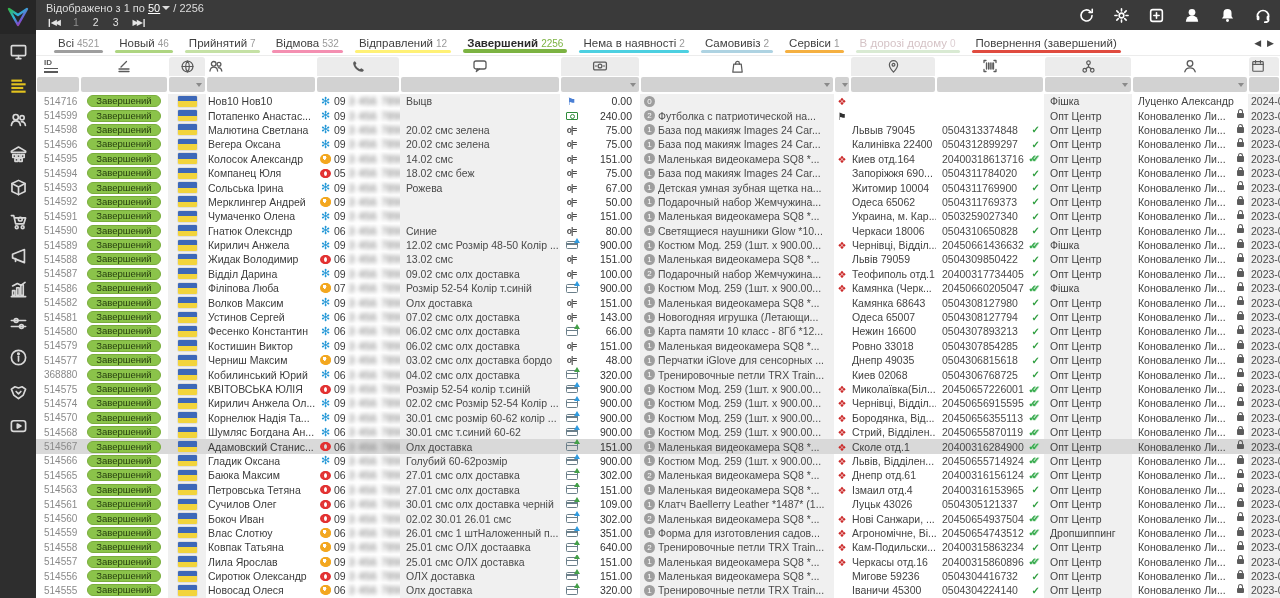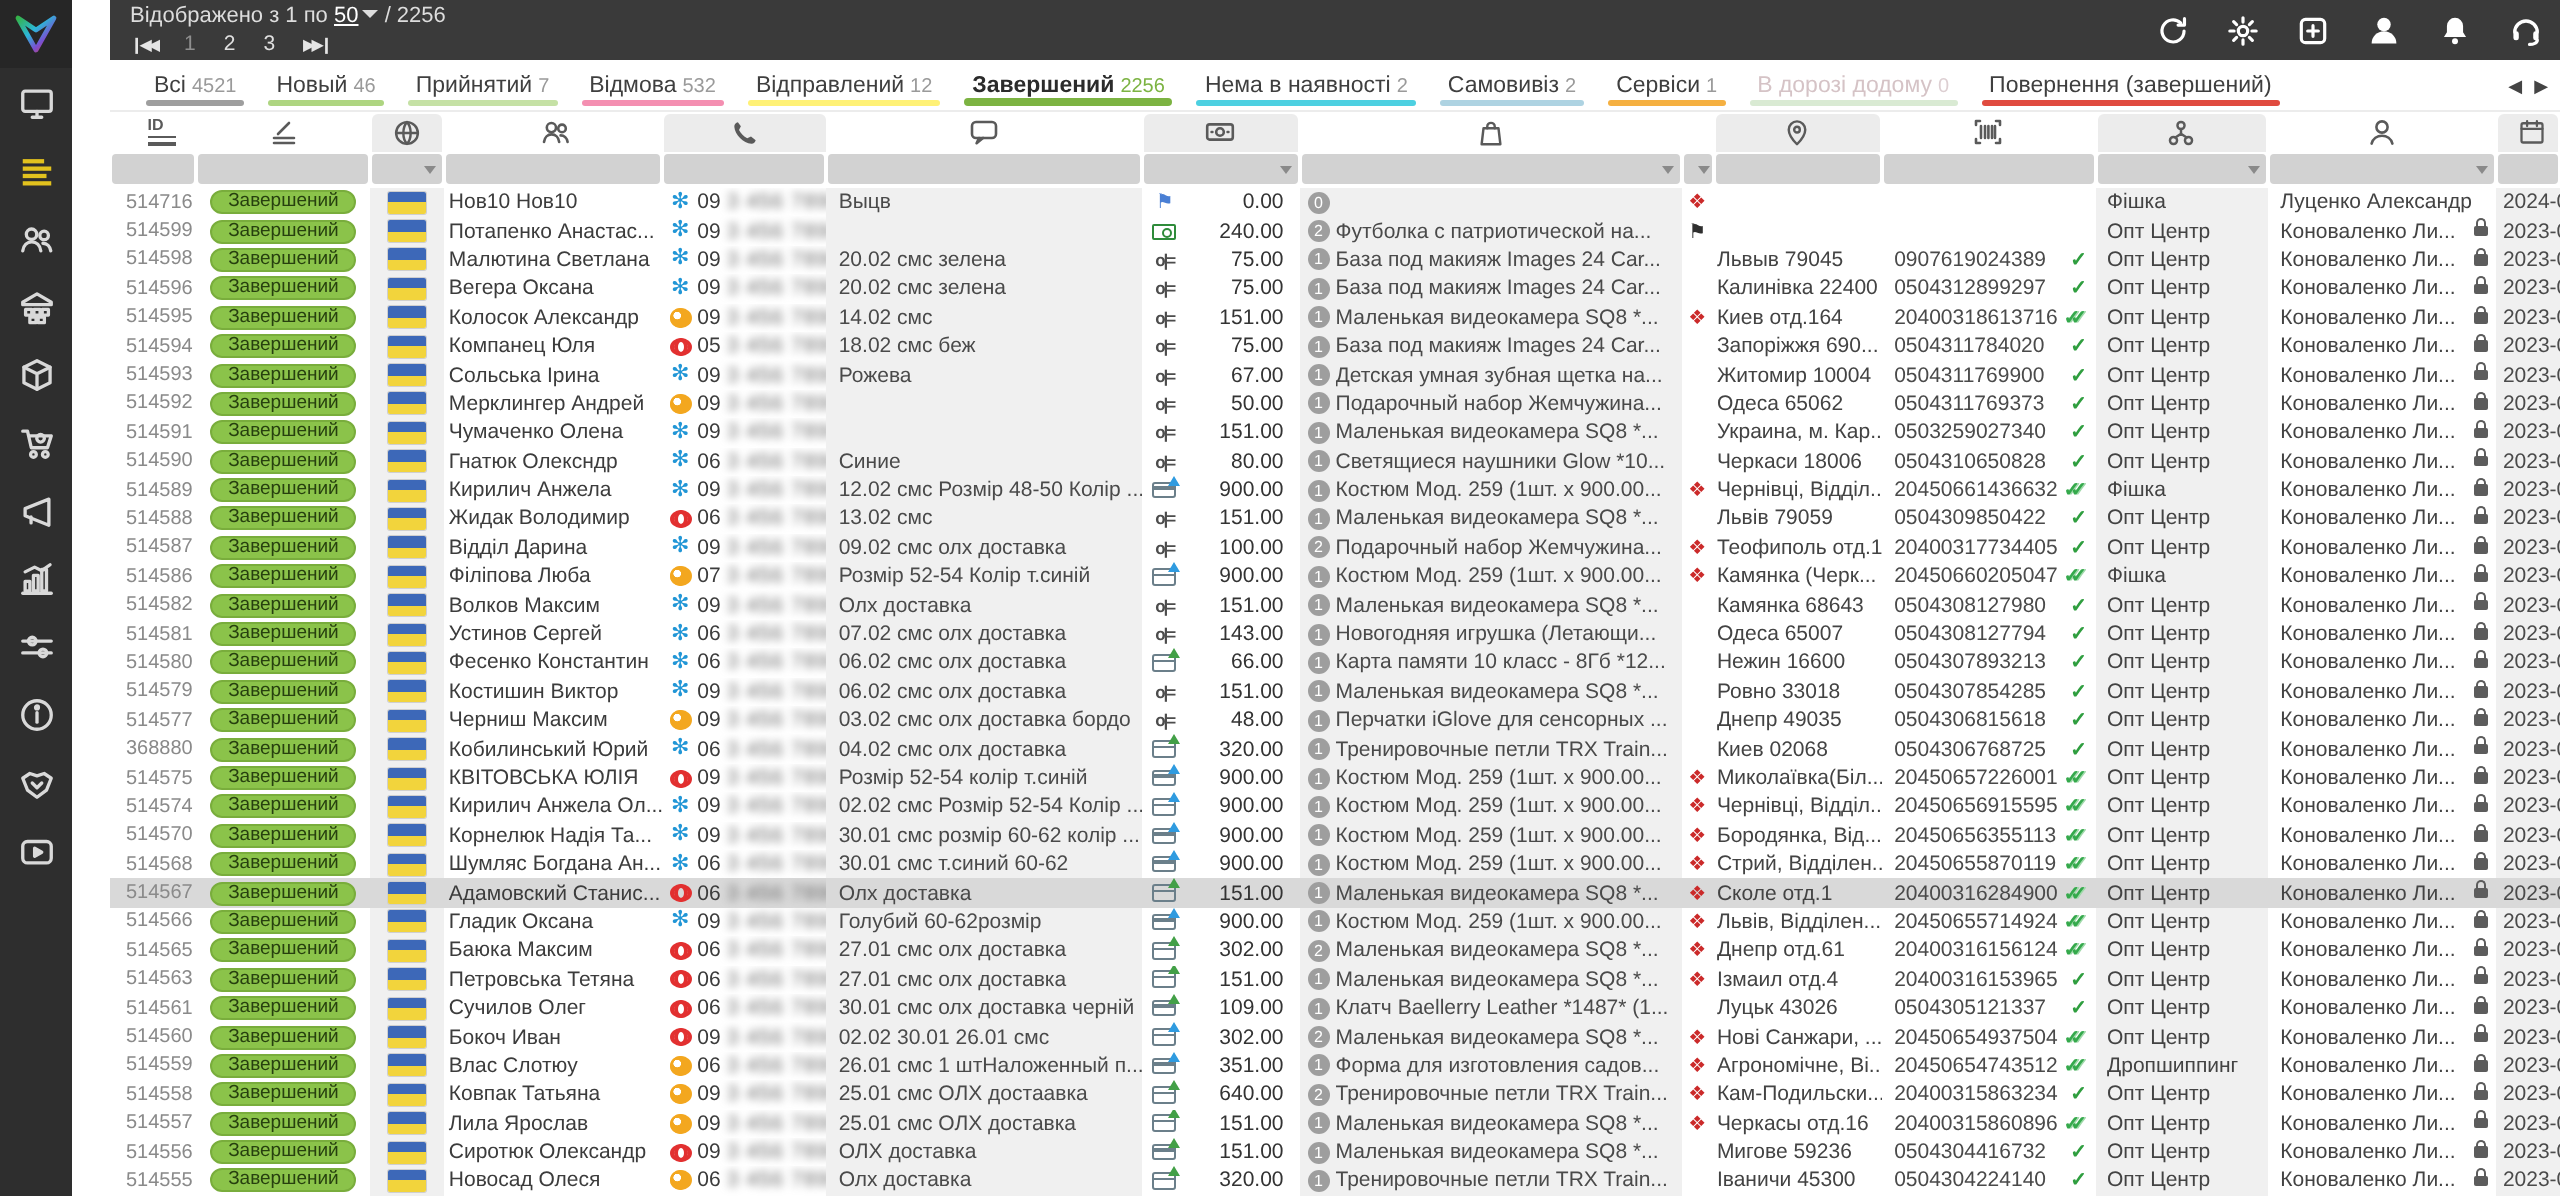--- a/index.html
+++ b/index.html
@@ -1,18 +1,18 @@
 <!DOCTYPE html>
 <html><head>
 <meta charset="utf-8">
 <style>
   * { box-sizing: border-box; margin: 0; padding: 0; }
   html,body { width:1280px; height:598px; overflow:hidden; background:#fff;
     font-family:"Liberation Sans", sans-serif; }
-  .app { display:flex; width:1280px; height:598px;gap:19px; }
+  .app { display:flex; width:1280px; height:598px; }
 
   
   .sidebar { width:36px; background:#2e2e2e; flex:0 0 36px; display:flex; flex-direction:column; align-items:center; z-index:5; }
   .logo { width:36px; height:34px; display:flex; align-items:center; justify-content:center; background:#262626; }
   .side-ic { width:36px; height:34px; display:flex; align-items:center; justify-content:center; cursor:pointer; opacity:.92; }
   .side-ic svg { stroke:#e8e8e8; fill:none; stroke-width:1.4; stroke-linecap:round; stroke-linejoin:round; }
   .side-ic.active svg { stroke:#f2cf1d; }
   .side-ic.active svg .fillme { fill:#f2cf1d; stroke:none; }
 
   
@@ -42,21 +42,21 @@
   .tab-under { position:absolute; left:6px; right:6px; bottom:2px; height:3px; border-radius:2px; }
   .tab.disabled .tab-label { color:#d5c3c6; }
   .tab.disabled .tab-count { color:#ddcfd2; }
   .tab.active .tab-under { height:4px; }
   .tab-arrows { position:absolute; right:4px; top:0; height:26px; display:flex; align-items:center; gap:6px; background:#fff; padding:0 2px; }
   .tab-arrow { font-size:9px; color:#444; cursor:pointer; }
 
   
   .grid { flex:1; display:flex; flex-direction:column; min-height:0; }
   .hdr { height:20px; display:flex; }
-  .hcell { display:flex; align-items:center; justify-content:center; position:relative; cursor:pointer; }
+  .hcell { display:flex; align-items:center; justify-content:flex-start; position:relative; cursor:pointer; }
   .hcell .hbox { position:absolute; inset:1px 1px 0 1px; background:#ececec; border-radius:3px 3px 0 0; }
   .hcell svg, .hcell .htxt { position:relative; z-index:1; }
   .hcell svg { stroke:#5a5a5a; fill:none; stroke-width:1.3; stroke-linecap:round; stroke-linejoin:round; }
   .htxt { font-size:8px; font-weight:bold; color:#5a5a5a; border-bottom:1px solid #5a5a5a; line-height:8px; }
   .hlines { display:block; margin-top:1px; border-top:1px solid #5a5a5a; border-bottom:1px solid #5a5a5a; height:4px; width:14px; }
 
   .flt { height:18px; display:flex; }
   .fcell { padding:1px 1px 2px 1px; }
   .finner { background:#d2d2d2; height:100%; border-radius:2px; display:flex; align-items:center; justify-content:flex-end; padding-right:3px; cursor:text; }
   .fdd { width:0; height:0; border-left:3.5px solid transparent; border-right:3.5px solid transparent; border-top:4px solid #8a8a8a; }
@@ -634,21 +634,21 @@
               <span class="qty">1</span>
               <span class="prod-name">База под макияж Images 24 Car...</span>
             </div>
     <div class="cell c-dv">
               <span><span class="dv-up"></span></span>
             </div>
     <div class="cell c-ct">
               <span>Львыв 79045</span>
             </div>
     <div class="cell c-tt">
-              <span>0907619024389</span>
+              <span>0504313374848</span>
               <span class="chk">✓</span>
             </div>
     <div class="cell c-sr tint">
               <span>Опт Центр</span>
             </div>
     <div class="cell c-mg">
               <span class="mg-name">Коноваленко Ли...</span>
               <span class="lockic"></span>
             </div>
     <div class="cell c-dt tint">

